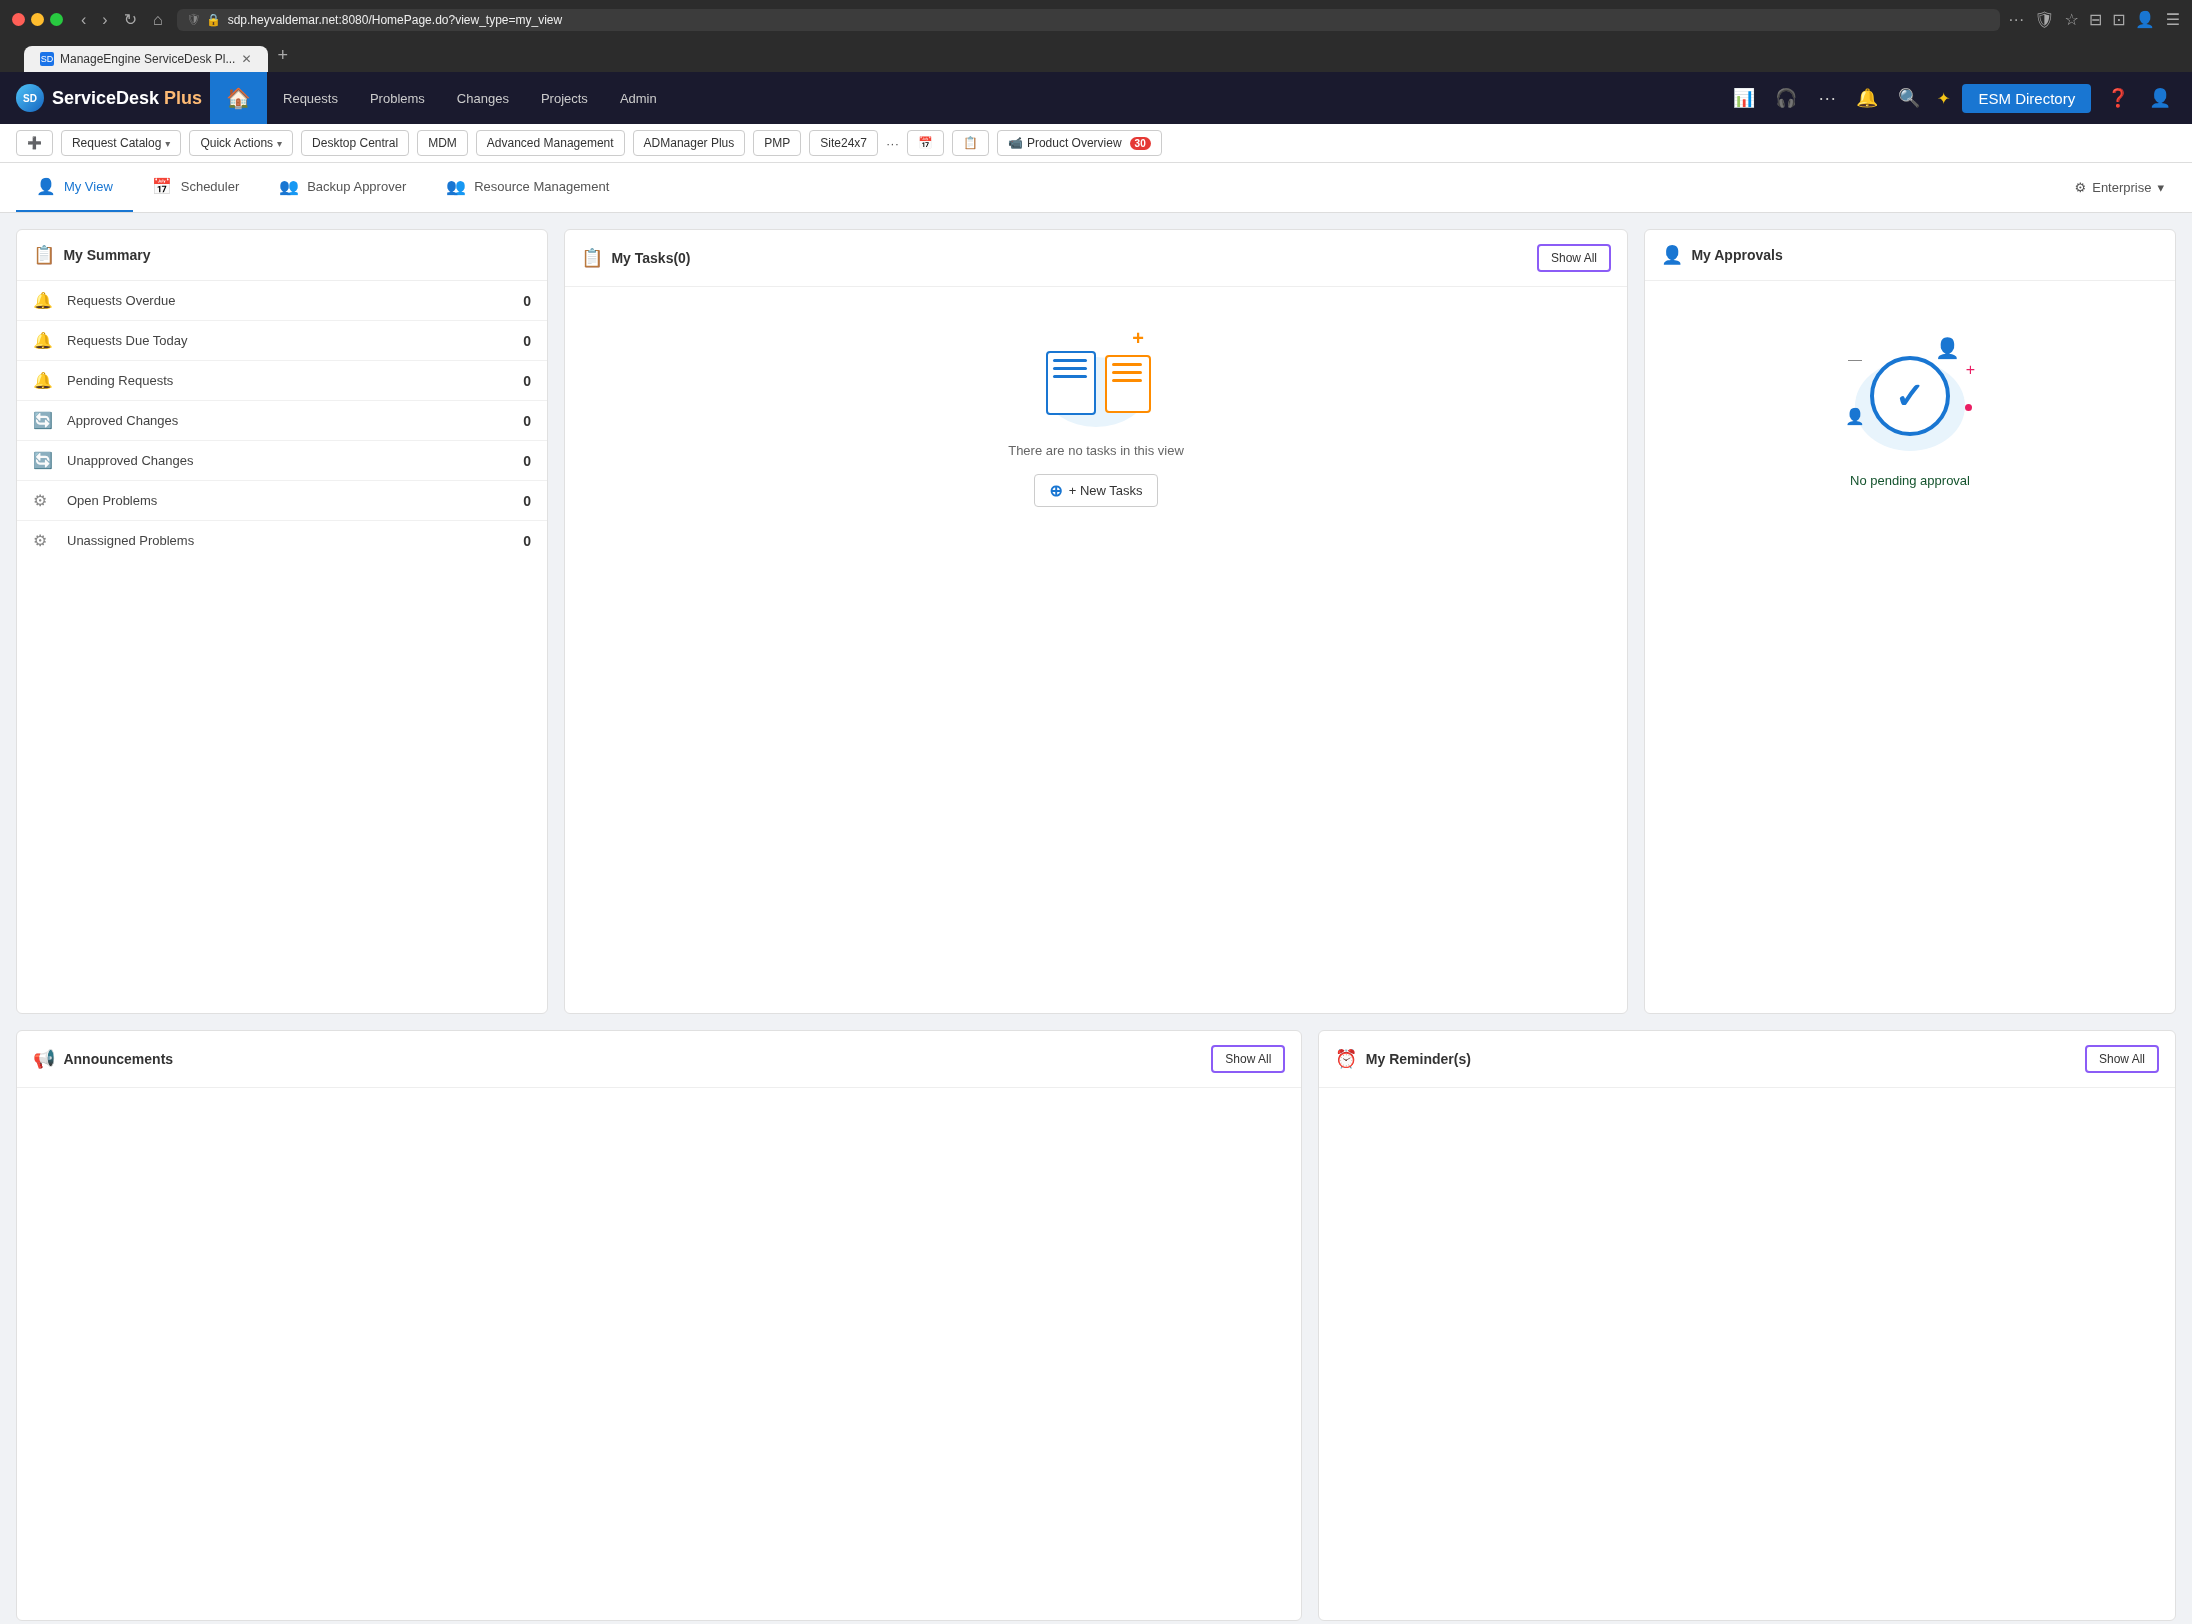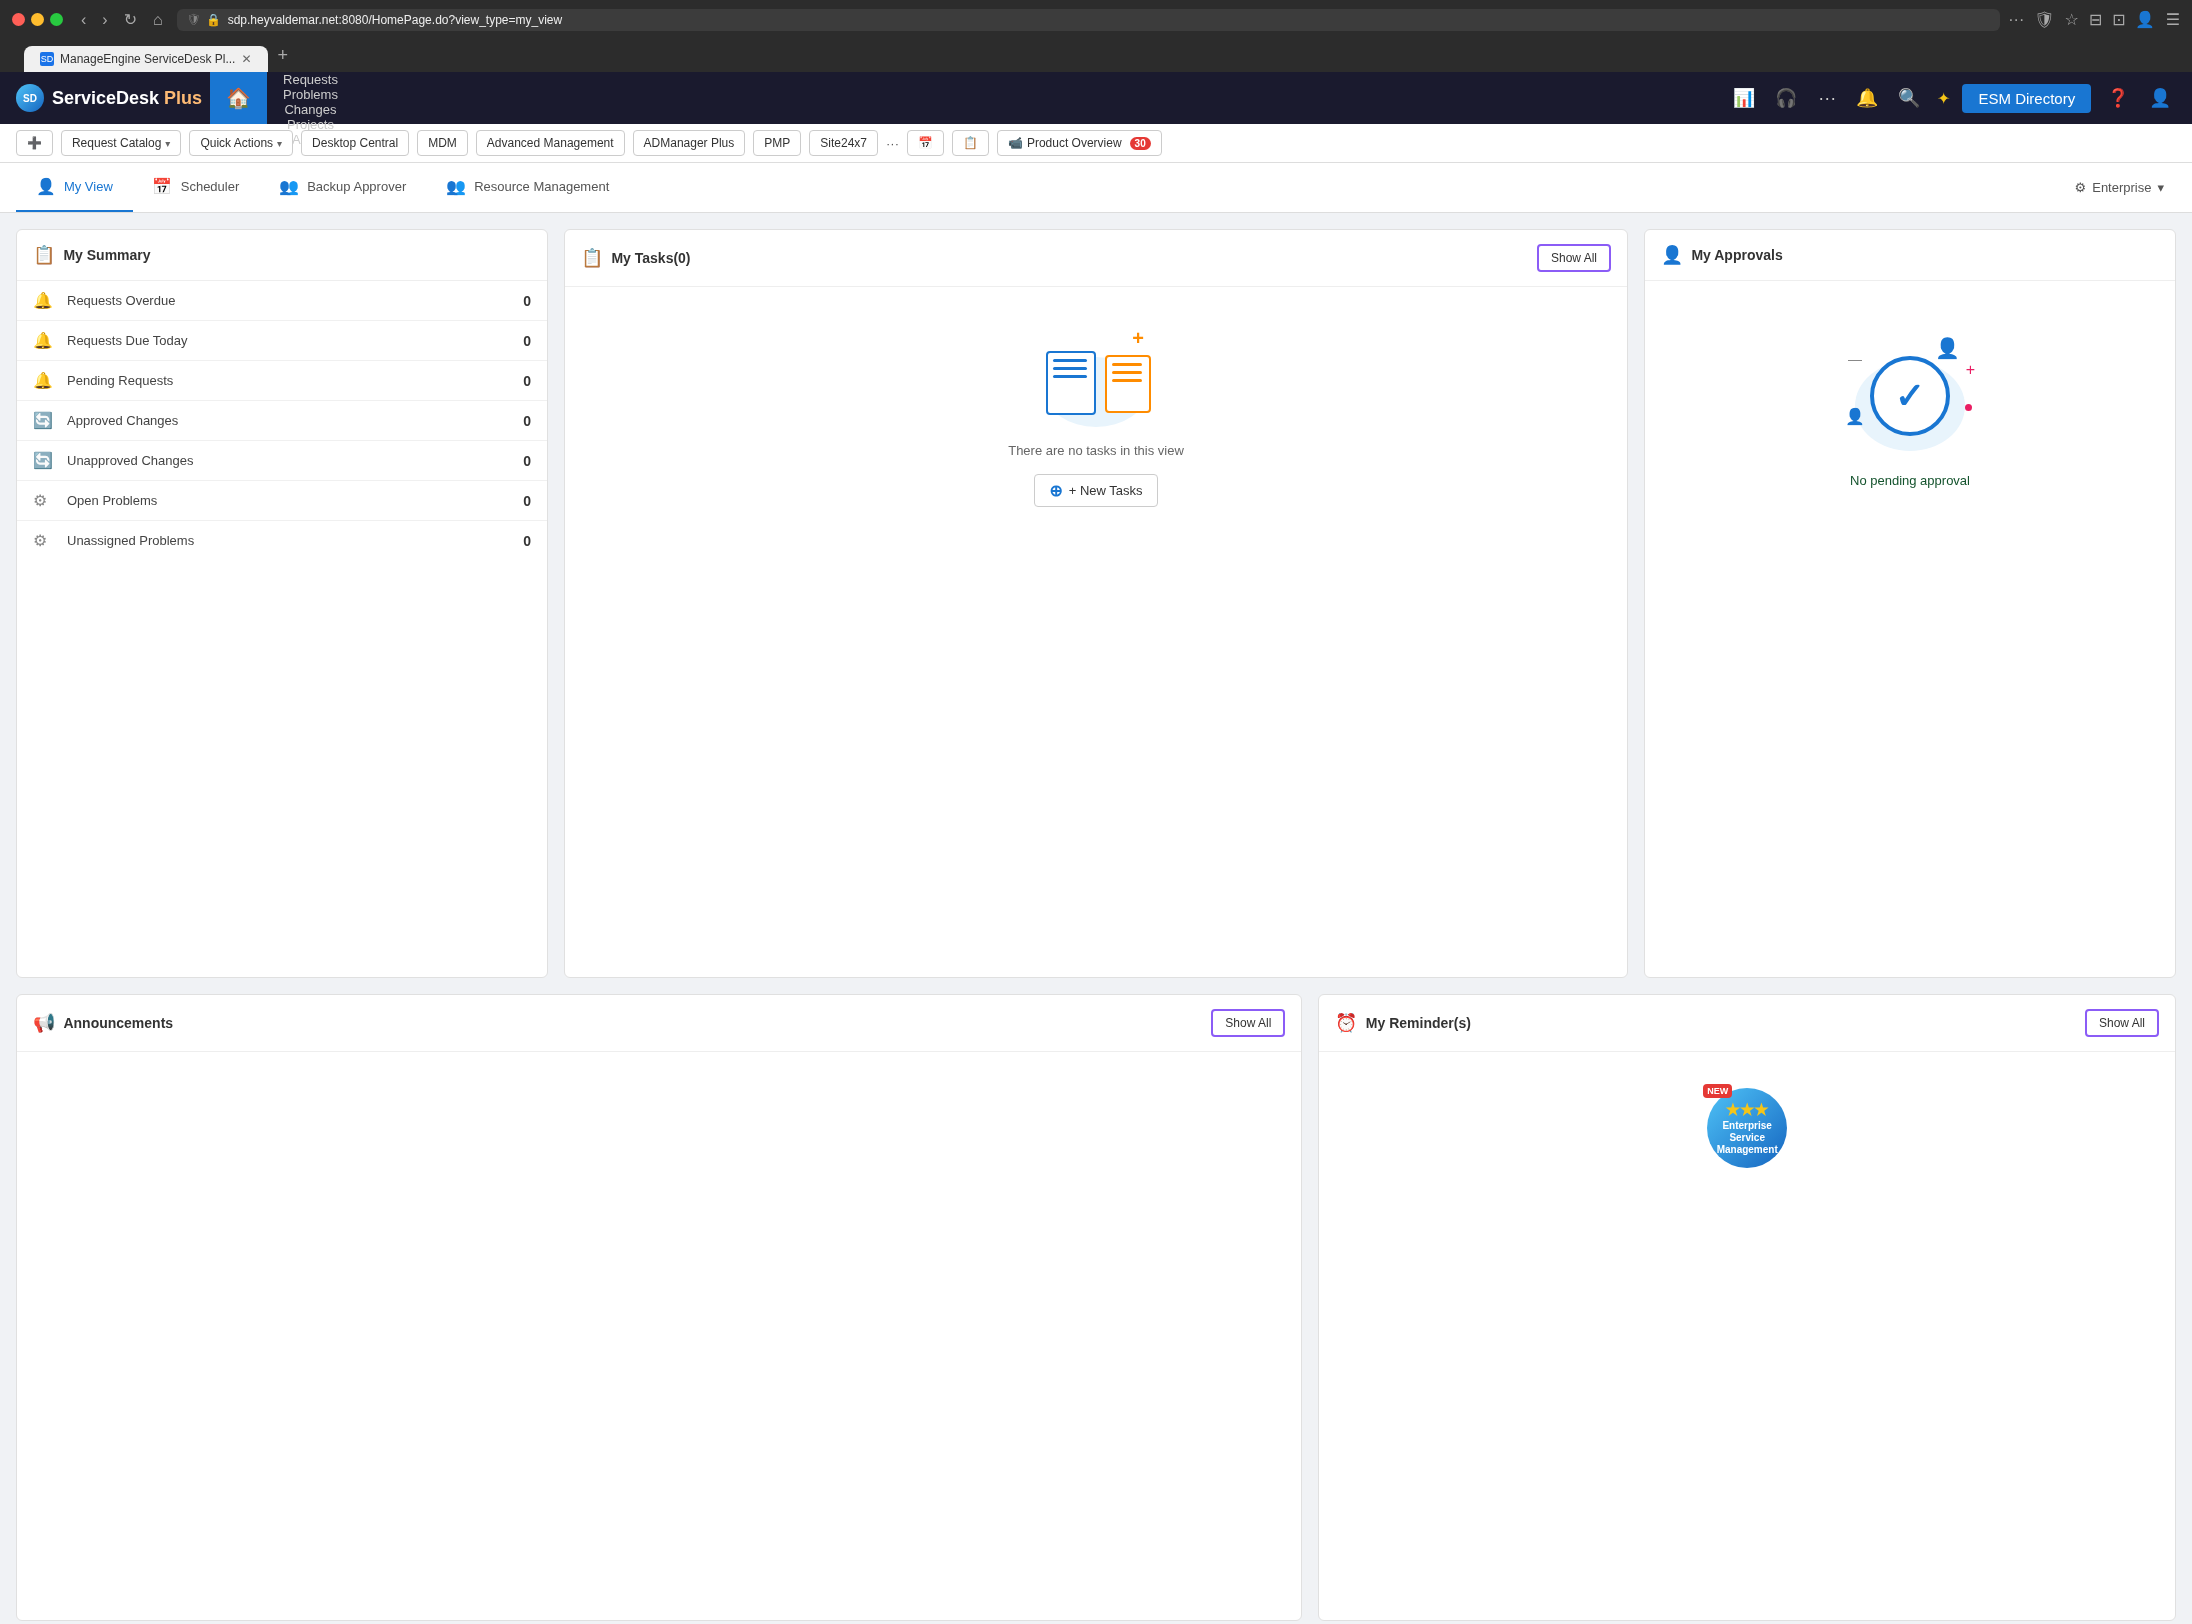--- a/index.html
+++ b/index.html
@@ -62,21 +62,21 @@
       width: 28px; height: 28px; border-radius: 50%;
       background: linear-gradient(135deg, #4fc3f7, #1565c0);
       display: flex; align-items: center; justify-content: center;
       color: white; font-size: 10px; font-weight: bold;
     }
     .nav-home {
       background: #1976d2; padding: 0 16px; height: 52px;
       display: flex; align-items: center; justify-content: center;
       color: white; font-size: 20px; cursor: pointer;
     }
-    .app-nav { display: flex; align-items: center; height: 52px; flex-direction: column; }
+    .app-nav { display: flex; align-items: center; height: 52px; }
     .app-nav-item {
       color: #ccc; padding: 0 16px; height: 52px;
       display: flex; align-items: center; cursor: pointer;
       font-size: 13px; white-space: nowrap;
     }
     .app-nav-right {
       margin-left: auto; display: flex; align-items: center; gap: 12px;
     }
     .nav-icon-btn {
       color: #ccc; cursor: pointer; font-size: 18px; padding: 4px;
@@ -473,26 +473,17 @@
     </div>
 
     <div class="widget">
       <div class="widget-header">
         <div class="widget-title">
           <span class="widget-title-icon">⏰</span>
           <span>My Reminder(s)</span>
         </div>
         <button class="show-all-btn">Show All</button>
       </div>
-      <div class="reminder-content">
-        <div class="reminder-badge">
-          <span class="reminder-badge-new">NEW</span>
-          <span style="color:#f5c518; font-size:16px;">★★★</span>
-          <span>Enterprise</span>
-          <span>Service</span>
-          <span>Management</span>
-        </div>
-      </div>
     </div>
 
   </div>
 
 </div>
 
 </body></html>

